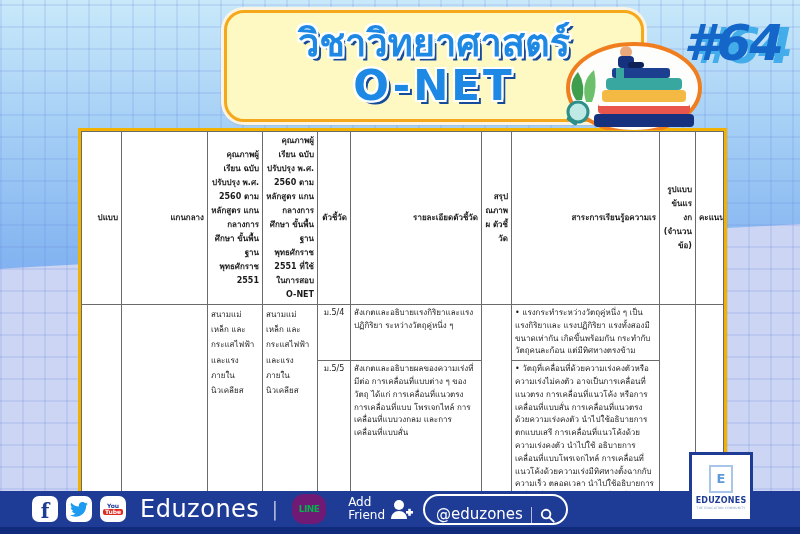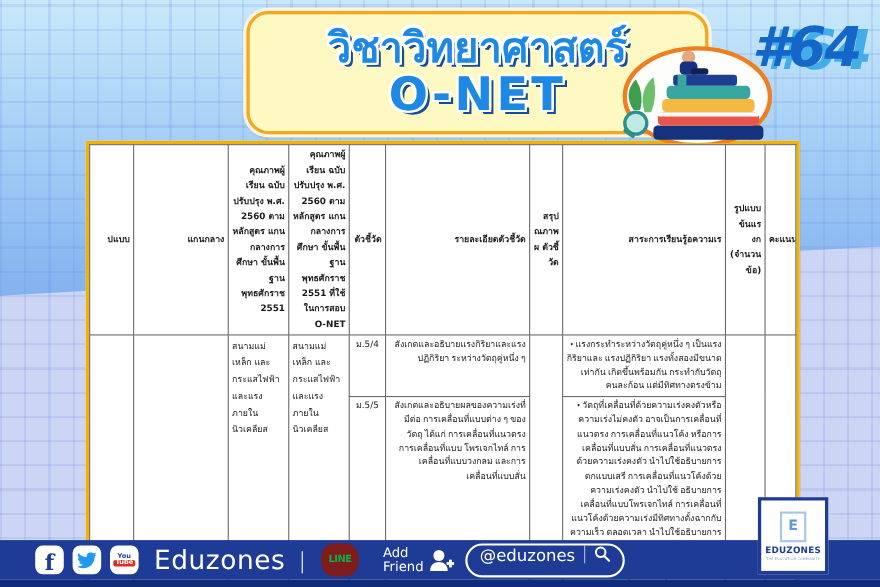--- a/index.html
+++ b/index.html
@@ -52,21 +52,21 @@
     position:absolute;left:78px;top:128px;z-index:2;
     border:3px solid #f3b200;background:#fff;
   }
   table{border-collapse:collapse;table-layout:fixed;width:642px;}
   th,td{
     border:1px solid #6b6b6b;background:#fff;color:#1a1a1a;
     font-size:8px;padding:2px 3px;vertical-align:middle;overflow:hidden;
   }
   th{font-weight:bold;text-align:right;line-height:1.75;}
   td{line-height:1.6;}
-  td.top{vertical-align:top;text-align:right;font-family:Liberation Serif, serif;}
+  td.top{vertical-align:top;text-align:left;}
   td.code{text-align:center;vertical-align:top;}
   td.qual{vertical-align:top;text-align:left;line-height:1.9;}
   tr.hrow{height:122px;}
   tr.r1{height:43px;padding-left:44px;}
   tr.r2{height:142px;}
   
   .footer{
     position:absolute;left:0;top:491px;width:800px;height:36px;
     background:#1e3c96;display:flex;align-items:center;z-index:6;
     color:#fff;
@@ -80,29 +80,29 @@
     display:flex;align-items:center;justify-content:center;margin-left:8px;
     flex-shrink:0;
   }
   .fb-f{color:#1e3c96;font-weight:bold;font-size:20px;font-family:"DejaVu Serif",serif;line-height:1;margin-top:3px;}
   .yt-inner{display:flex;flex-direction:column;align-items:center;line-height:1;}
   .yt-you{font-size:6px;font-weight:bold;color:#1e3c96;}
   .yt-tube{font-size:6px;font-weight:bold;color:#fff;background:#e02b20;border-radius:2px;padding:0 2px;}
   .brand{font-size:24px;color:#fff;margin-left:14px;letter-spacing:0.5px;}
   .sep{font-size:20px;margin-left:12px;color:#fff;font-weight:300;}
   .line-badge{
-    margin-left:14px;width:34px;height:30px;background:#7f1d1d;border-radius:12px;
+    margin-left:14px;width:34px;height:30px;background:#701a75;border-radius:12px;
     display:flex;align-items:center;justify-content:center;flex-shrink:0;
   }
   .line-txt{color:#06b14e;font-weight:bold;font-size:9px;letter-spacing:-0.5px;}
   .addfriend{margin-left:22px;font-size:12px;line-height:1.05;}
   .person-icon{margin-left:4px;}
   .pill{
     margin-left:10px;border:2px solid #fff;border-radius:17px;height:27px;
-    display:flex;align-items:flex-start;padding:0 11px;gap:8px;
+    display:flex;align-items:flex-end;padding:0 11px;gap:8px;
   }
   .pill .at{font-size:15px;color:#fff;}
   .pill .vline{width:1px;height:16px;background:#ffffffaa;}
   
   .ezlogo{
     position:absolute;right:47px;top:452px;width:58px;height:64px;z-index:7;
     background:#fff;border:3px solid #1e3c96;
     display:flex;flex-direction:column;align-items:center;justify-content:center;
   }
   .ez-e{

